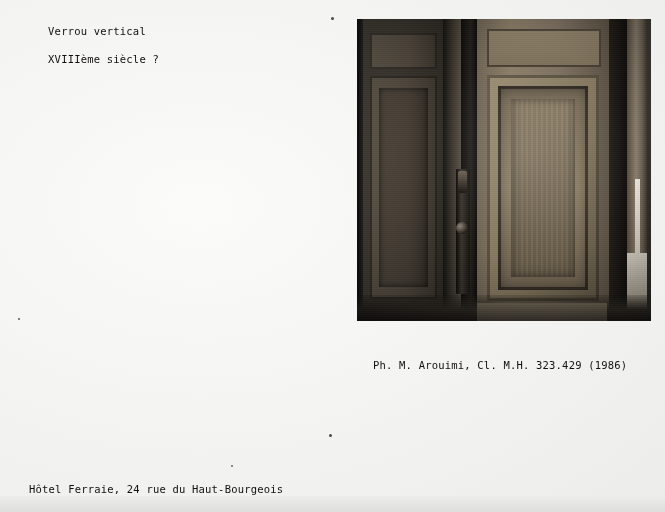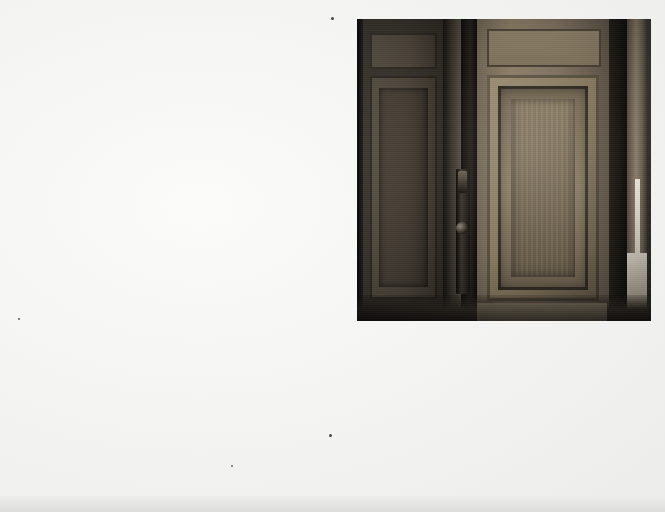--- a/index.html
+++ b/index.html
@@ -287,20 +287,24 @@
       repeating-linear-gradient(0deg, rgba(255,255,255,0.025) 0 1px, rgba(0,0,0,0.025) 1px 2px);
     pointer-events: none;
     opacity: 0.8;
   }
 </style>
 </head>
 <body>
 
 <div id="page">
 
+  <div class="caption" id="caption-top">
+    <span>Verrou vertical</span><br>
+    <span>XVIIIème siècle ?</span>
+  </div>
 
   <div class="speck" id="speck-1"></div>
   <div class="speck" id="speck-2"></div>
   <div class="speck" id="speck-3"></div>
   <div class="speck" id="speck-4"></div>
 
   <div id="photo">
     <div id="photo-inner">
       <div class="band" id="band-far-left"></div>
 
@@ -331,20 +335,22 @@
       <div id="right-highlight"></div>
       <div id="right-block"></div>
 
       <div id="floor"></div>
       <div id="floor-light"></div>
     </div>
     <div id="photo-vignette"></div>
     <div id="photo-grain"></div>
   </div>
 
+  <div class="caption" id="credit">Ph. M. Arouimi, Cl. M.H. 323.429 (1986)</div>
 
   <div class="caption" id="caption-bottom">
     <br>
+    <span class="indent">Hôtel Ferraie, 24 rue du Haut-Bourgeois</span>
     
   </div>
 
   <div id="paper-edge-bottom"></div>
 </div>
 
 </body></html>

